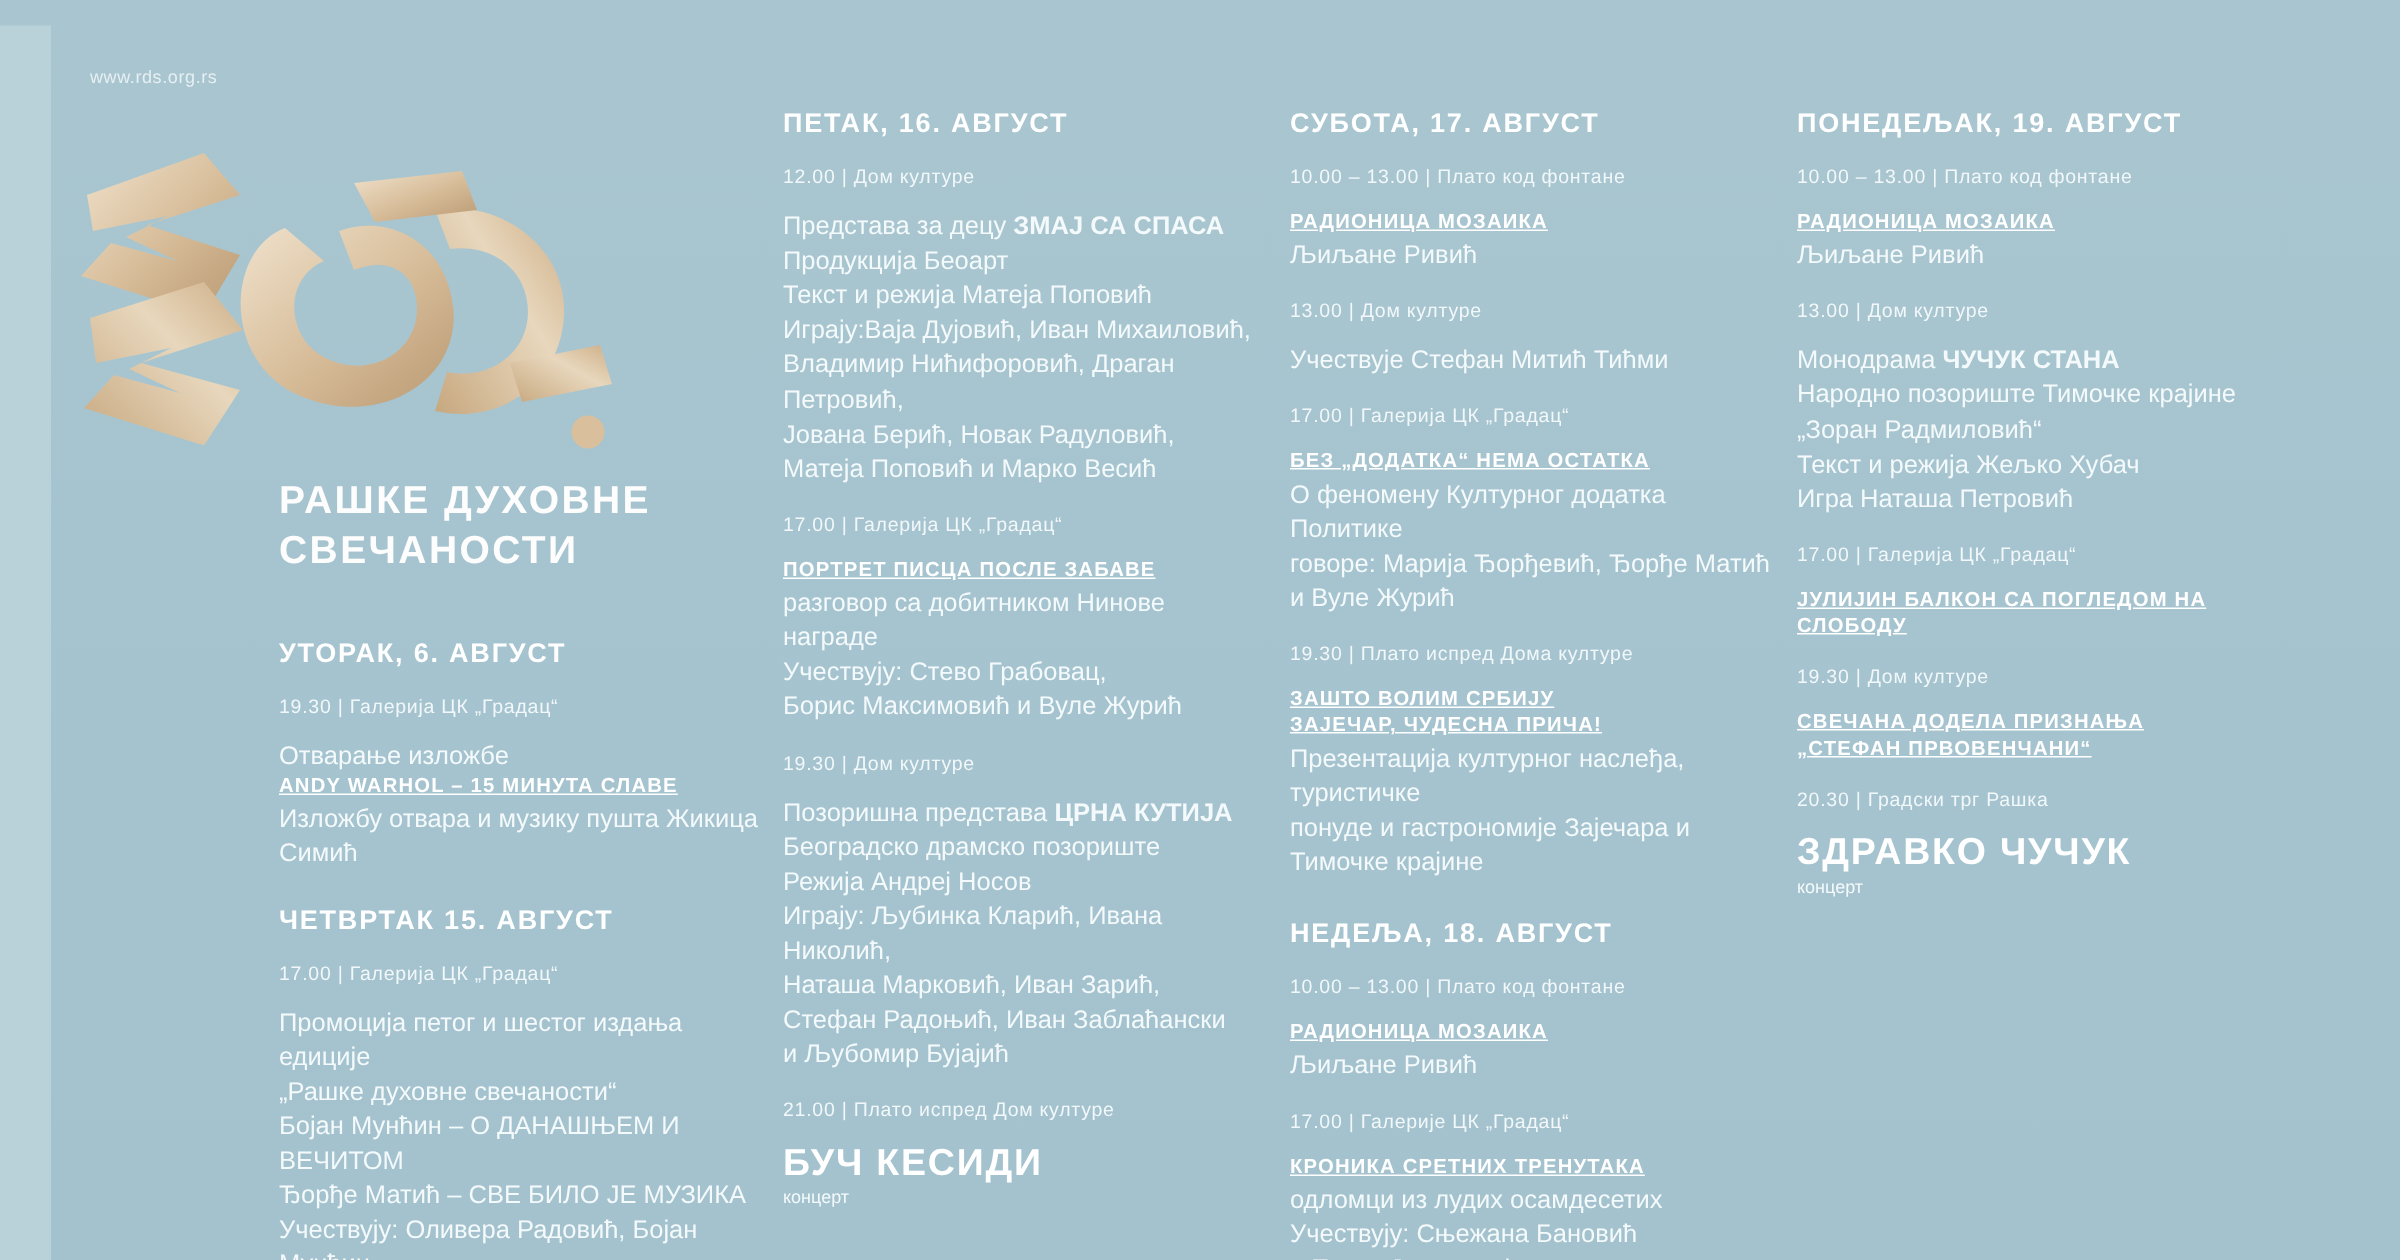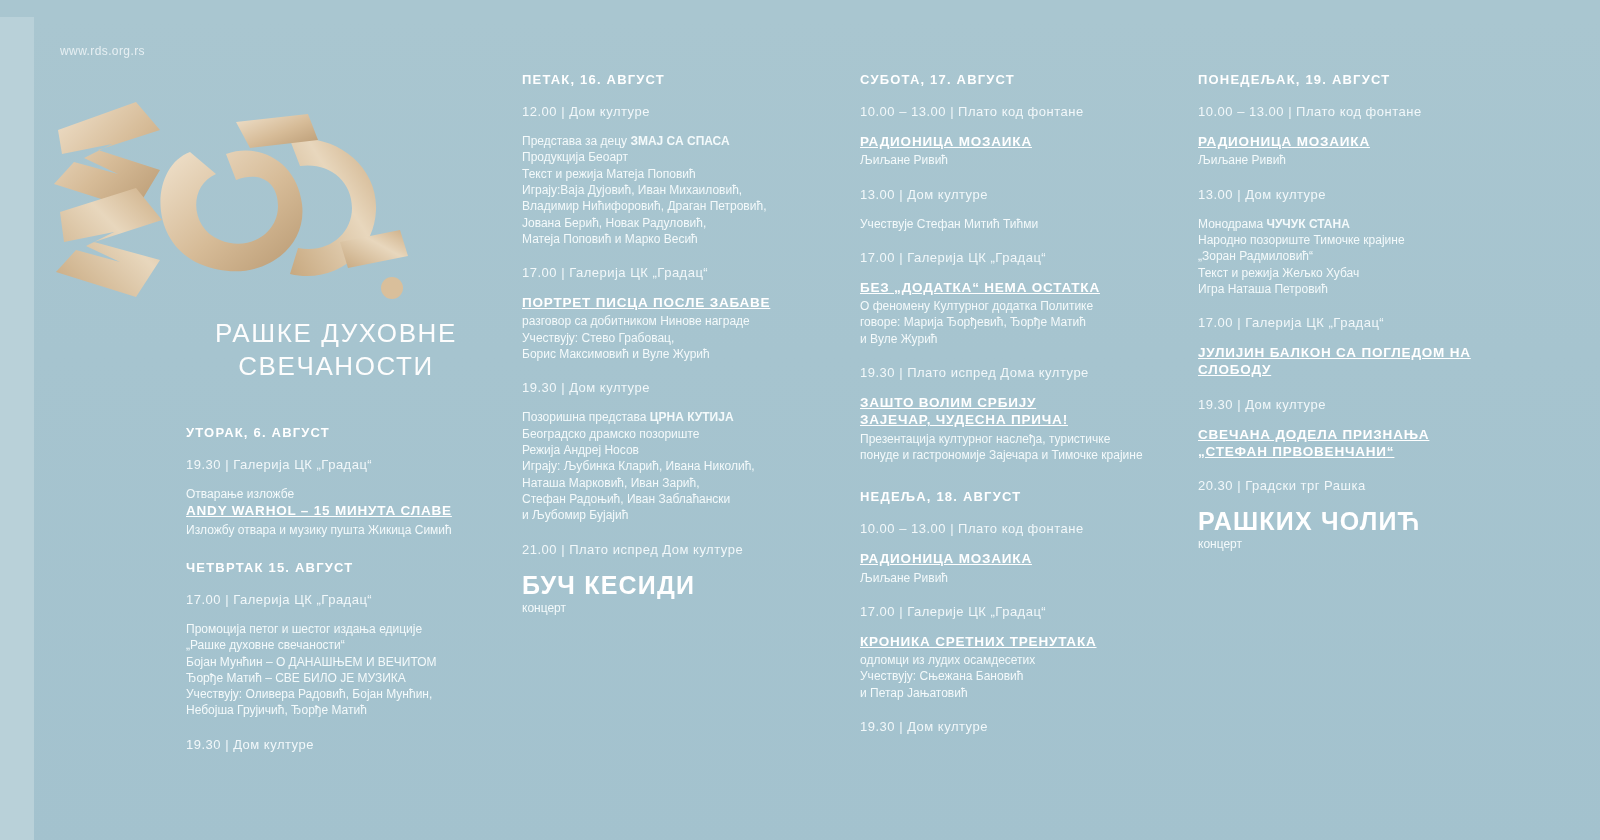--- a/index.html
+++ b/index.html
@@ -45,38 +45,37 @@
   }
   .logo-svg { display:block; }
 
   .logo-title {
     position: absolute;
     left: 186px; top: 300px;
     width: 300px;
     font-size: 26px;
     letter-spacing: 1.6px;
     line-height: 1.28;
-    font-weight: 400;
+    font-weight: 700;
     color: #fdfdfd;
-    text-align: center;
   }
 
   
   .col {
     position: absolute;
     top: 0;
     width: 300px;
   }
   #col1 { left: 186px; top: 408px; width: 320px; }
   #col2 { left: 522px; top: 55px; width: 320px; }
   #col3 { left: 860px; top: 55px; width: 330px; }
   #col4 { left: 1198px; top: 55px; width: 350px; }
 
   .day-head {
-    font-size: 13px;
+    font-size: 18px;
     font-weight: 700;
     letter-spacing: 1.2px;
     color: #ffffff;
     margin: 0 0 17px 0;
   }
   .ev { margin-bottom: 18px; }
   .ev-time {
     font-size: 13px;
     letter-spacing: 0.5px;
     color: #f2f8fa;
@@ -86,21 +85,21 @@
   .ev-title {
     font-size: 13.5px;
     font-weight: 700;
     letter-spacing: 0.8px;
     color: #ffffff;
     line-height: 1.28;
     margin-bottom: 2px;
     text-decoration: underline;
   }
   .ev-sub {
-    font-size: 12px;
+    font-size: 17px;
     line-height: 1.36;
     color: #f4fafb;
     font-weight: 400;
   }
   .ev-sub b { font-weight: 700; }
   .big-act {
     font-size: 25px;
     font-weight: 700;
     letter-spacing: 1.2px;
     color: #ffffff;
@@ -296,17 +295,17 @@
     </div>
 
     <div class="ev">
       <div class="ev-time">19.30 | Дом културе</div>
       <div class="ev-title" style="white-space:pre-line">СВЕЧАНА ДОДЕЛА ПРИЗНАЊА
 „СТЕФАН ПРВОВЕНЧАНИ“</div>
     </div>
 
     <div class="ev">
       <div class="ev-time">20.30 | Градски трг Рашка</div>
-      <div class="big-act">РАШКИХ ЧОЛИЋ</div>
+      <div class="big-act">ЗДРАВКО ЧУЧУК</div>
       <div class="big-sub">концерт</div>
     </div>
   </div>
 </div>
 
 </body></html>

